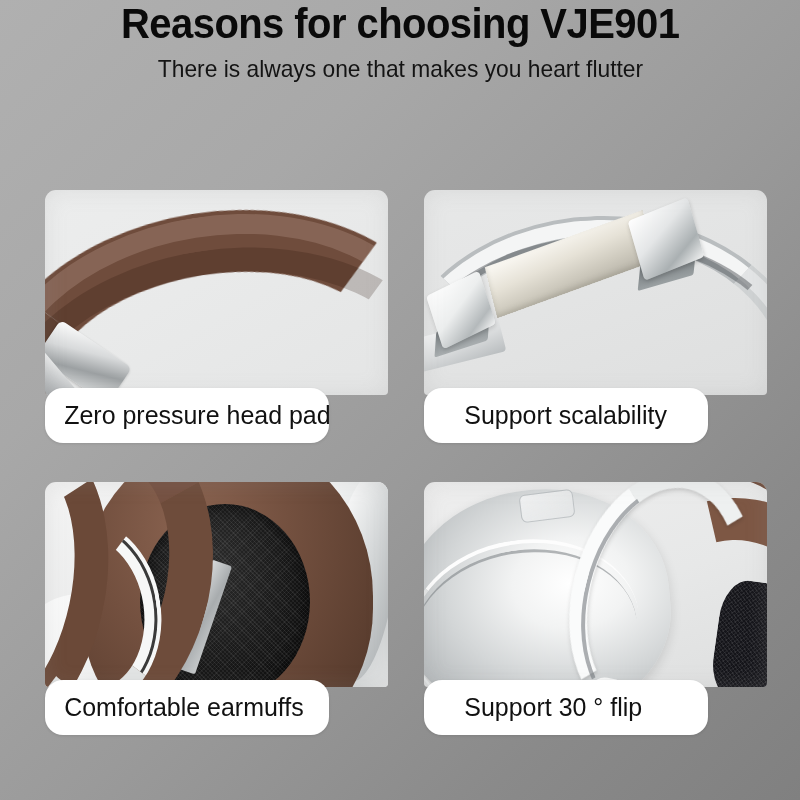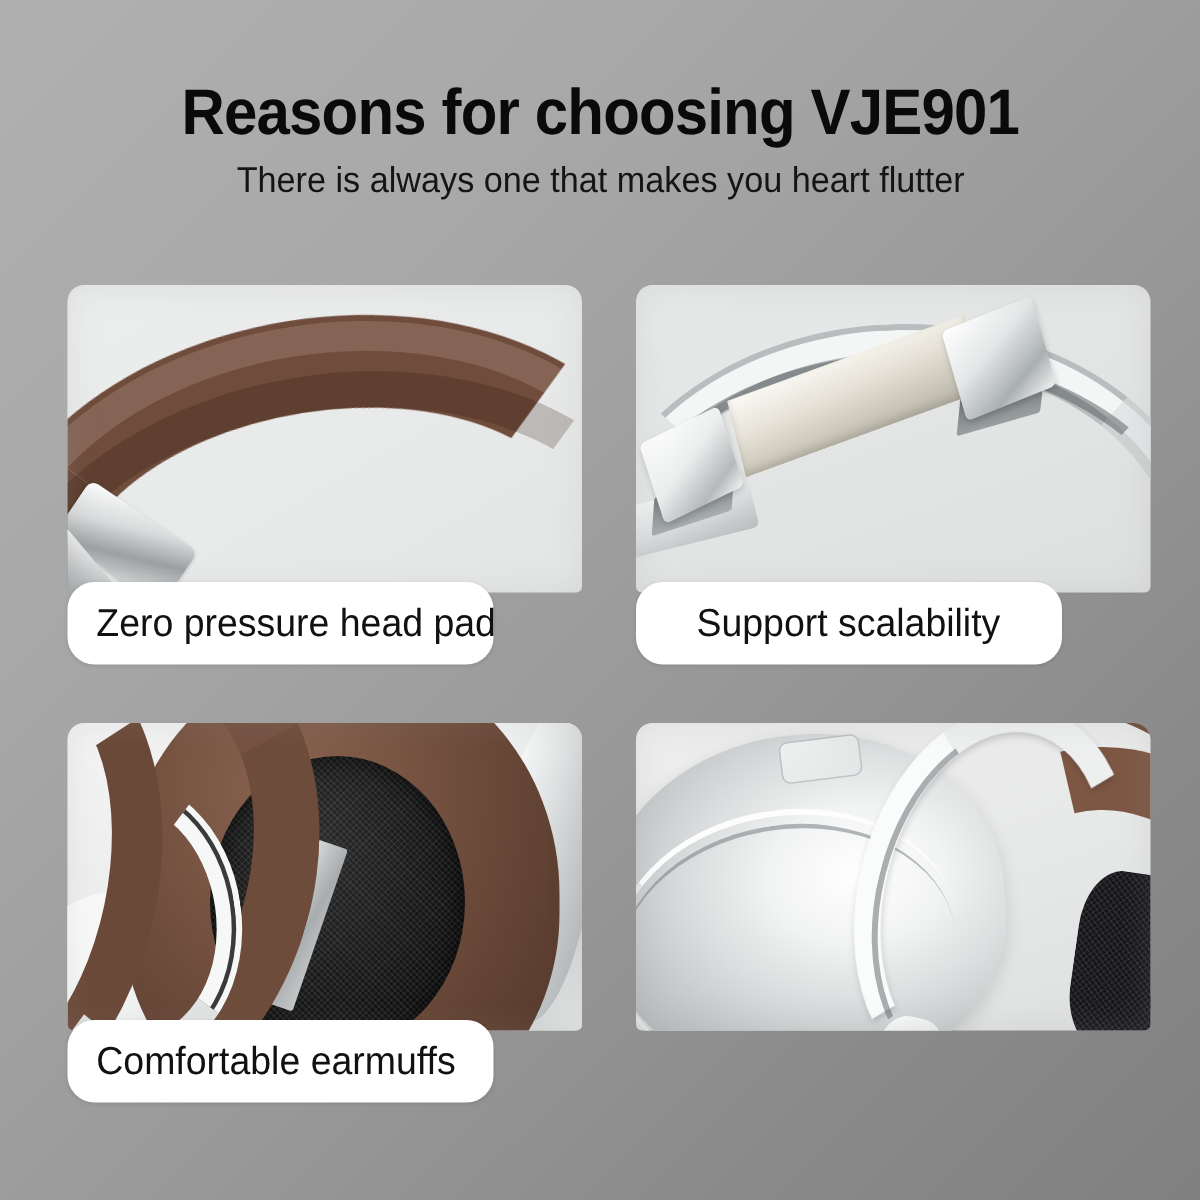--- a/index.html
+++ b/index.html
@@ -7,21 +7,21 @@
   body {
     font-family:"Liberation Sans", sans-serif;
     background:
       linear-gradient(135deg, #b0b0b0 0%, #a8a8a8 28%, #9a9a9a 55%, #8a8a8a 80%, #808080 100%);
     position:relative;
   }
 
   
   #header { position:absolute; top:0; left:0; width:800px; height:175px;
             display:flex; flex-direction:column; align-items:center;
-            justify-content:flex-start; padding-top:52px; }
+            justify-content:flex-start; }
   #title { font-size:43px; font-weight:bold; color:#0a0a0a; letter-spacing:-0.6px;
            transform:scaleX(0.93); transform-origin:center; line-height:1.08;
            white-space:nowrap; }
   #subtitle { font-size:24px; font-weight:400; color:#141414; margin-top:9px;
               transform:scaleX(0.95); transform-origin:center; white-space:nowrap; }
 
   
   #grid { position:absolute; left:45px; top:190px; width:720px; height:545px; }
   .cell { position:absolute; width:343px; height:253px; }
   .cell.c0 { left:0;   top:0; }
@@ -326,15 +326,18 @@
       <div class="band-brn2"></div>
       <div class="mesh"></div>
       <div class="cup"></div>
       <div class="cup-ring"></div>
       <div class="cup-ring2"></div>
       <div class="btn"></div>
       <div class="yoke"></div>
       <div class="yoke-in"></div>
       <div class="yoke-tip"></div>
     </div>
+    <div class="caption">
+      <span class="caption-text">Support 30 ° flip</span>
+    </div>
   </div>
 
 </div>
 
 </body></html>

